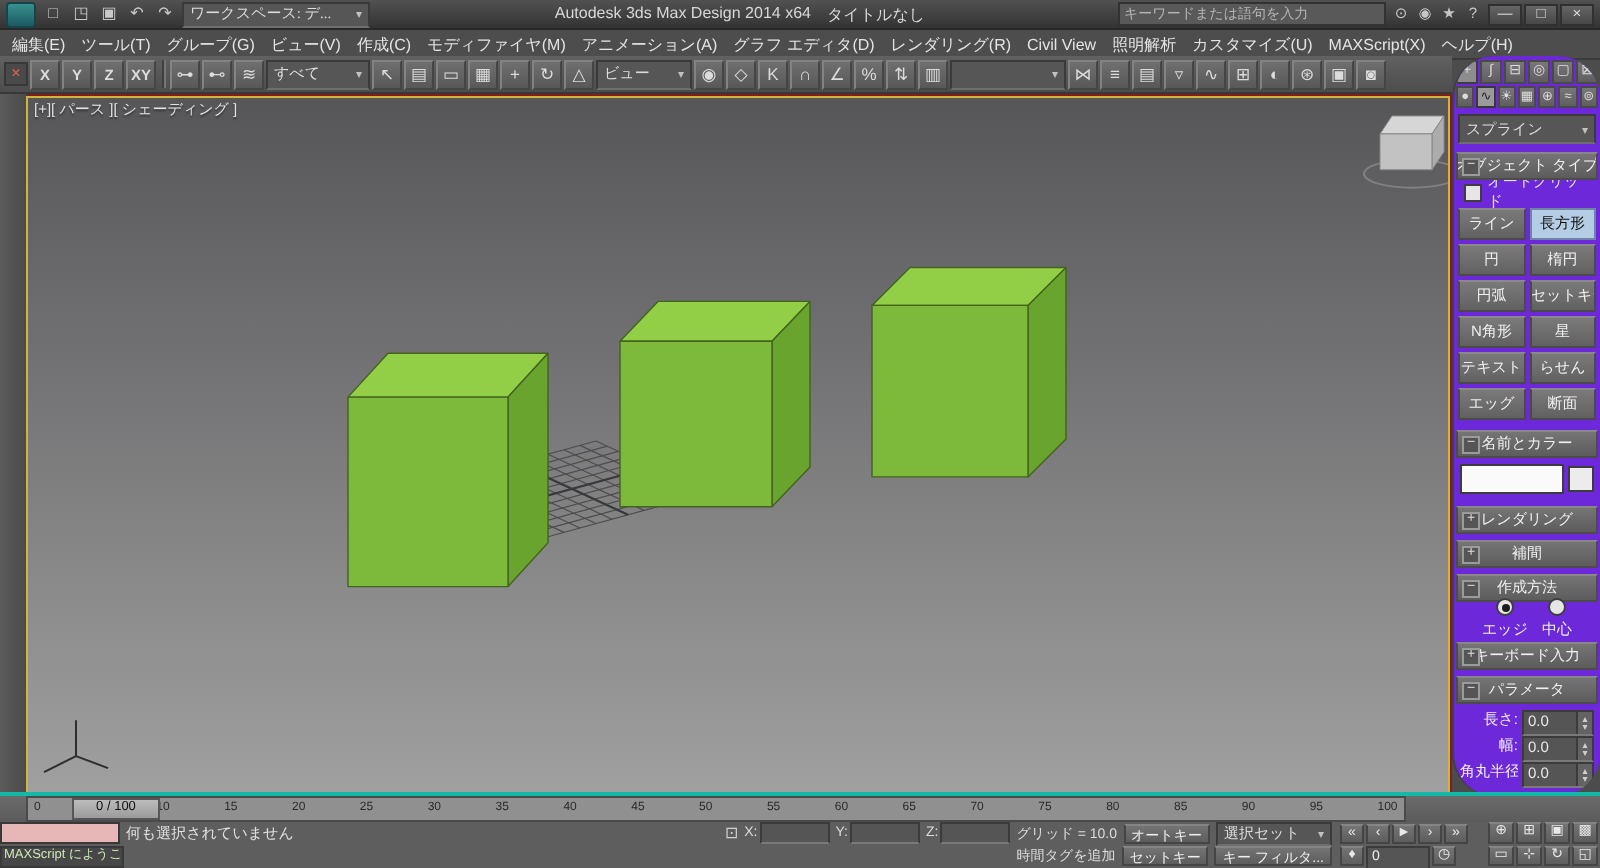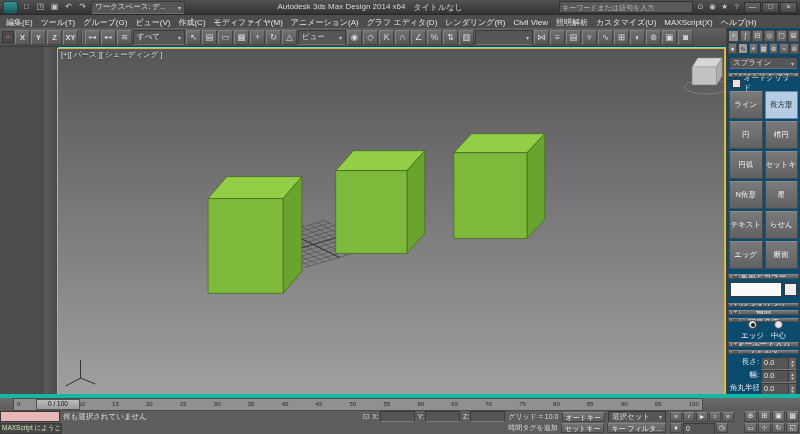--- a/index.html
+++ b/index.html
@@ -39,80 +39,80 @@
   .tool-btn{min-width:15px;height:15px;font-size:9px;line-height:13px;text-align:center;padding:0 1px;
             background:linear-gradient(#6f6f6f,#585858);border:1px solid #454545;border-top-color:#838383;
             border-left-color:#838383;color:#dcdcdc;}
   .tool-btn .glyph{font-size:8.5px;}
   .tool-btn.axis{font-size:7.5px;font-weight:bold;}
   .tb-sep{width:1px;height:14px;background:#3f3f3f;box-shadow:1px 0 0 #757575;margin:0 2px;}
   .dd.filter{width:44px;height:13px;}
   .dd.coordsys{width:40px;height:13px;}
   .dd.namedsets{width:50px;height:13px;}
   
-  .vp-area{flex:1;position:relative;background:#5eead4;margin-left:44px;}
+  .vp-area{flex:1;position:relative;background:#7f1d1d;}
   .gutter{position:absolute;left:0;top:0;bottom:0;width:13px;background:linear-gradient(90deg,#5b5b5b,#4b4b4b);
           border-right:1px solid #3c3c3c;}
   .viewport{position:absolute;left:13px;top:1px;right:1px;bottom:1px;border:1px solid #cfb53b;
             background:linear-gradient(#565659 0%,#a0a0a0 100%);overflow:hidden;}
   .vp-label{position:absolute;top:1px;left:3px;font-size:7.5px;color:#e2e2e2;z-index:2;
             text-shadow:0 1px 1px rgba(0,0,0,.45);}
   .vp-svg{position:absolute;inset:0;width:100%;height:100%;}
   .grid-lines line{stroke:#4d4d4f;stroke-width:0.6;}
   .grid-axes line{stroke:#39393b;stroke-width:1.1;}
   .cube polygon{stroke:#44631f;stroke-width:0.7;stroke-linejoin:round;}
   .face-top{fill:#92cf47;}
   .face-front{fill:#7db93a;}
   .face-side{fill:#68a42e;}
   .world-axis line{stroke:#2e2e2e;stroke-width:1;}
   .viewcube polygon{stroke:#898989;stroke-width:0.5;}
   .vc-top{fill:#d6d6d6;}.vc-front{fill:#c2c2c2;}.vc-side{fill:#acacac;}
   .vc-ring{fill:none;stroke:#9d9d9d;stroke-width:1;opacity:.55;}
   
-  .cmd-panel{flex:1;background:#0c4a6e;border-left:1px solid #404040;display:flex;flex-direction:column;
-             font-size:8px;overflow:hidden;padding:1px;}
+  .cmd-panel{flex:1;background:#6d28d9;border-left:1px solid #404040;display:flex;flex-direction:column;
+             font-size:8px;overflow:hidden;padding:1px;border-radius:21px;}
   .panel-tabs,.panel-cats{display:flex;gap:1px;padding:1px 0 0;}
   .ptab{flex:1;height:12px;background:linear-gradient(#787878,#5e5e5e);border:1px solid #494949;
         font-size:7px;color:#ddd;padding:0;line-height:10px;}
   .ptab.active{background:#8d8d8d;border-color:#3d3d3d;}
   .pcat{flex:1;height:11px;background:linear-gradient(#787878,#5e5e5e);border:1px solid #494949;
         font-size:6.5px;color:#ddd;padding:0;line-height:9px;}
   .pcat.active{background:#9a9a9a;color:#222;border-color:#383838;}
   .dd.subtype{height:13px;margin:3px 1px 1px;}
   .rollout-header{position:relative;height:12px;margin:3px 0 0;background:linear-gradient(#757575,#5c5c5c);
                   border:1px solid #4b4b4b;border-top-color:#878787;display:flex;align-items:center;
                   justify-content:center;font-size:7.5px;color:#f0f0f0;white-space:nowrap;overflow:hidden;}
   .rh-box{position:absolute;left:2px;width:7px;height:7px;border:1px solid #9b9b9b;background:#555;
           font-size:7px;line-height:6px;text-align:center;color:#ddd;}
   .rh-box.open::before{content:"−";}
   .rh-box.closed::before{content:"+";}
   .autogrid{display:flex;align-items:center;gap:3px;height:12px;padding:0 4px;font-size:7.5px;}
   .cb{width:7px;height:7px;background:#e6e6e6;border:1px solid #3e3e3e;}
   .ot-grid{display:grid;grid-template-columns:1fr 1fr;gap:2px;padding:2px 1px;}
-  .ot-btn{height:28px;font-size:7.5px;background:linear-gradient(#7a7a7a,#616161);border:1px solid #4a4a4a;
+  .ot-btn{height:16px;font-size:7.5px;background:linear-gradient(#7a7a7a,#616161);border:1px solid #4a4a4a;
           border-top-color:#8a8a8a;color:#f0f0f0;padding:0;overflow:hidden;white-space:nowrap;font-family:inherit;}
   .ot-btn.active{background:#b5cde4;color:#101010;border-color:#6d87a2;}
   .namecolor-row{display:flex;gap:2px;padding:3px 2px;align-items:center;}
   .name-field{flex:1;min-width:0;height:11px;background:#fafafa;border:1px solid #3c3c3c;font-size:7.5px;}
   .swatch{width:11px;height:11px;background:#ececec;border:1px solid #3c3c3c;}
   .radio-row{display:flex;gap:7px;padding:2px 3px;height:13px;align-items:center;justify-content:center;}
   .radio-opt{display:flex;gap:2px;align-items:center;font-size:7.5px;color:#f0f0f0;flex-direction:column;}
   .radio{position:relative;width:7px;height:7px;border-radius:50%;background:#e6e6e6;border:1px solid #3e3e3e;}
   .radio-opt.active .radio::after{content:"";position:absolute;inset:1.5px;border-radius:50%;background:#1d1d1d;}
   .params{display:flex;flex-direction:column;gap:2px;padding:3px 2px;}
   .param-row{display:flex;gap:2px;height:11px;}
   .p-label{flex:1;text-align:right;font-size:7.5px;color:#f0f0f0;white-space:nowrap;overflow:hidden;}
   .p-field{width:34px;height:11px;background:#555;border:1px solid #3b3b3b;border-bottom-color:#7a7a7a;
            display:flex;align-items:stretch;}
   .p-val{flex:1;font-size:7.5px;line-height:10px;padding-left:2px;color:#eaeaea;}
   .spin{width:7px;display:flex;flex-direction:column;justify-content:center;background:#636363;border-left:1px solid #3b3b3b;}
   .spin::before{content:"▴";font-size:5px;line-height:4px;text-align:center;color:#cfcfcf;}
   .spin::after{content:"▾";font-size:5px;line-height:4px;text-align:center;color:#cfcfcf;}
   
-  .bottom{position:absolute;left:0;right:0;bottom:0;height:36px;background:#5e5e5e;border-top:4px solid #14b8a6;}
+  .bottom{position:absolute;left:0;right:0;bottom:0;height:36px;background:#5e5e5e;border-top:2px solid #14b8a6;}
   .timeline{height:13px;display:flex;align-items:center;padding-left:13px;background:linear-gradient(#6b6b6b,#5b5b5b);}
   .ruler{position:relative;width:688px;height:11px;background:#909090;border:1px solid #4a4a4a;}
   .ticks{position:absolute;inset:0;display:flex;justify-content:space-between;padding:0 3px;}
   .tick{font-size:6px;color:#2a2a2a;line-height:10px;}
   .slider-handle{position:absolute;left:22px;top:0;height:9px;width:42px;background:linear-gradient(#bcbcbc,#9b9b9b);
                  border:1px solid #565656;font-size:6.5px;color:#101010;text-align:center;line-height:8px;}
   .srow{display:flex;align-items:center;gap:3px;height:11px;padding-right:134px;}
   .srow.r2{height:12px;}
   .mini{width:58px;height:9px;border:1px solid #393939;flex:none;}
   .mini.macro{background:#e7b7b7;}
@@ -396,21 +396,21 @@
         </label>
         </div>
 
       <div class="rollout-header">
         <span class="rh-box closed"></span>
         <span>キーボード入力</span>
       </div>
 
       <div class="rollout-header">
         <span class="rh-box open"></span>
-        <span>フィルタ</span>
+        <span>パラメータ</span>
       </div>
       <div class="params">
           <div class="param-row">
           <span class="p-label">長さ:</span>
           <span class="p-field">
             <span class="p-val">0.0</span>
             <span class="spin"></span>
           </span>
         </div>
           <div class="param-row">

